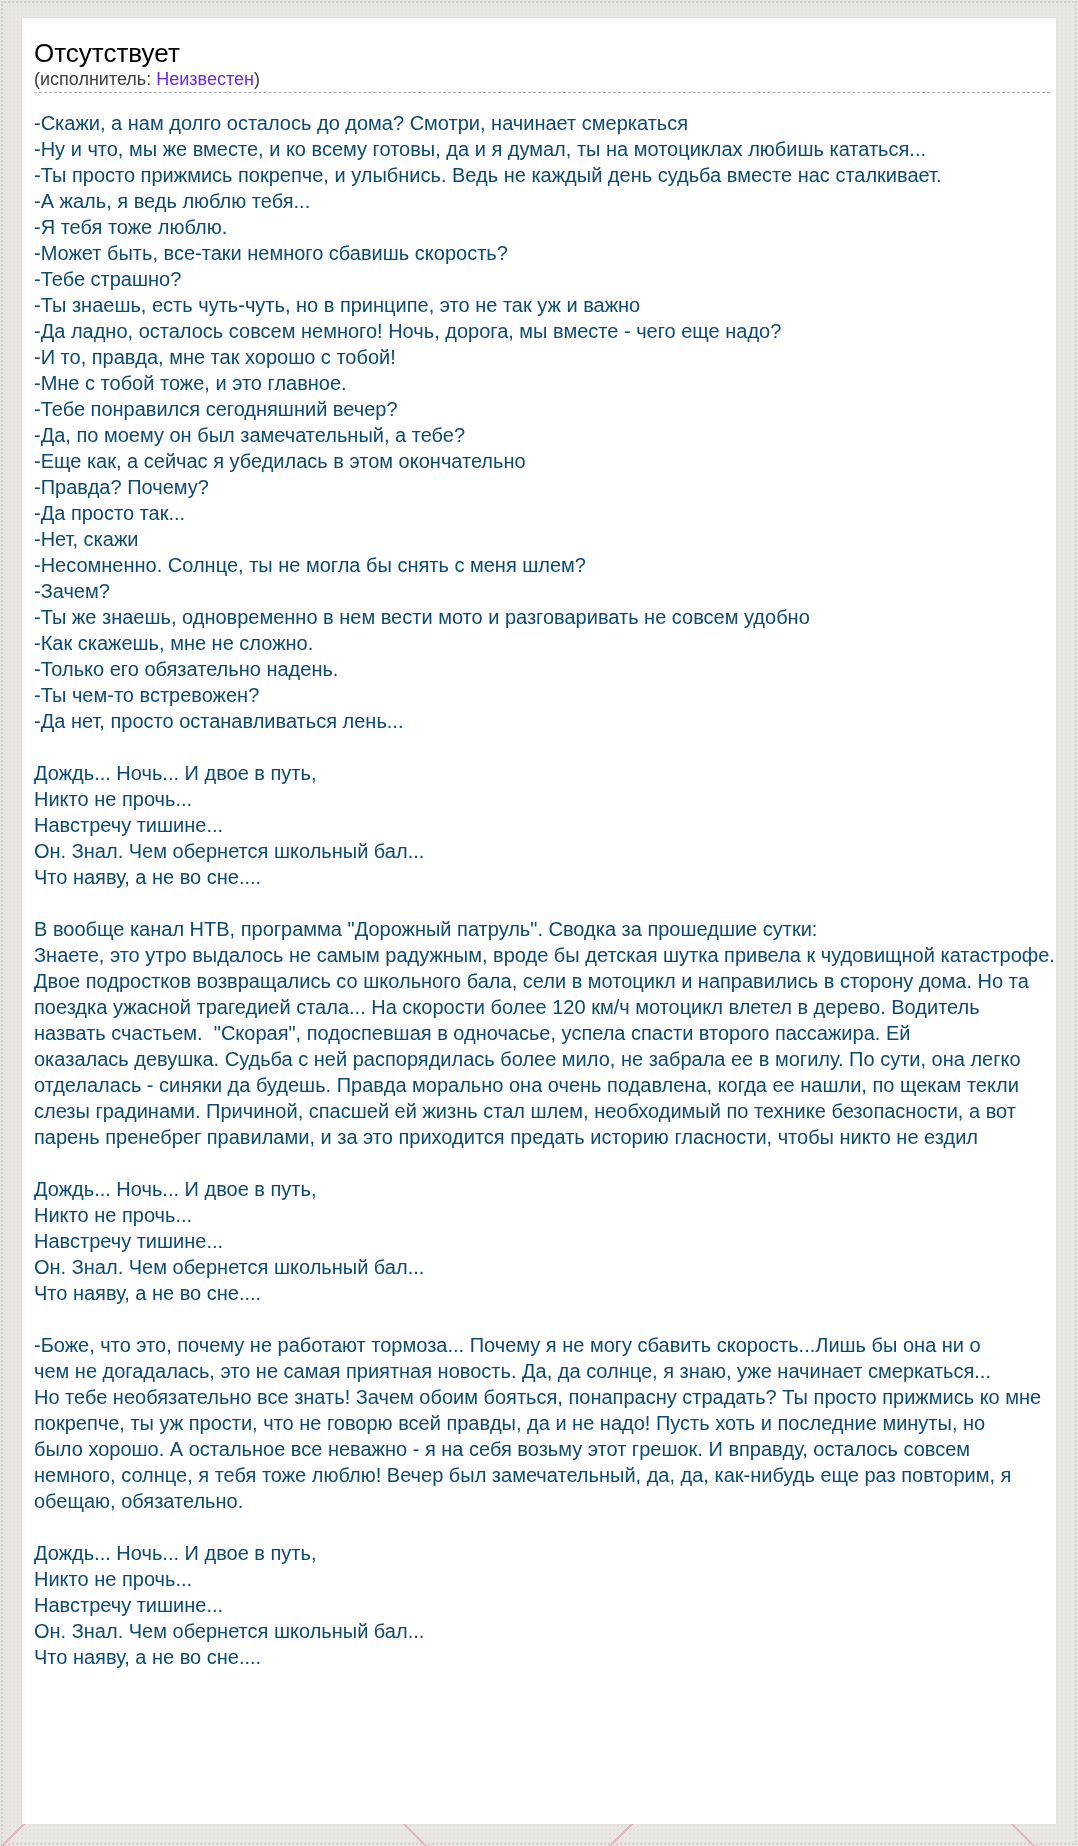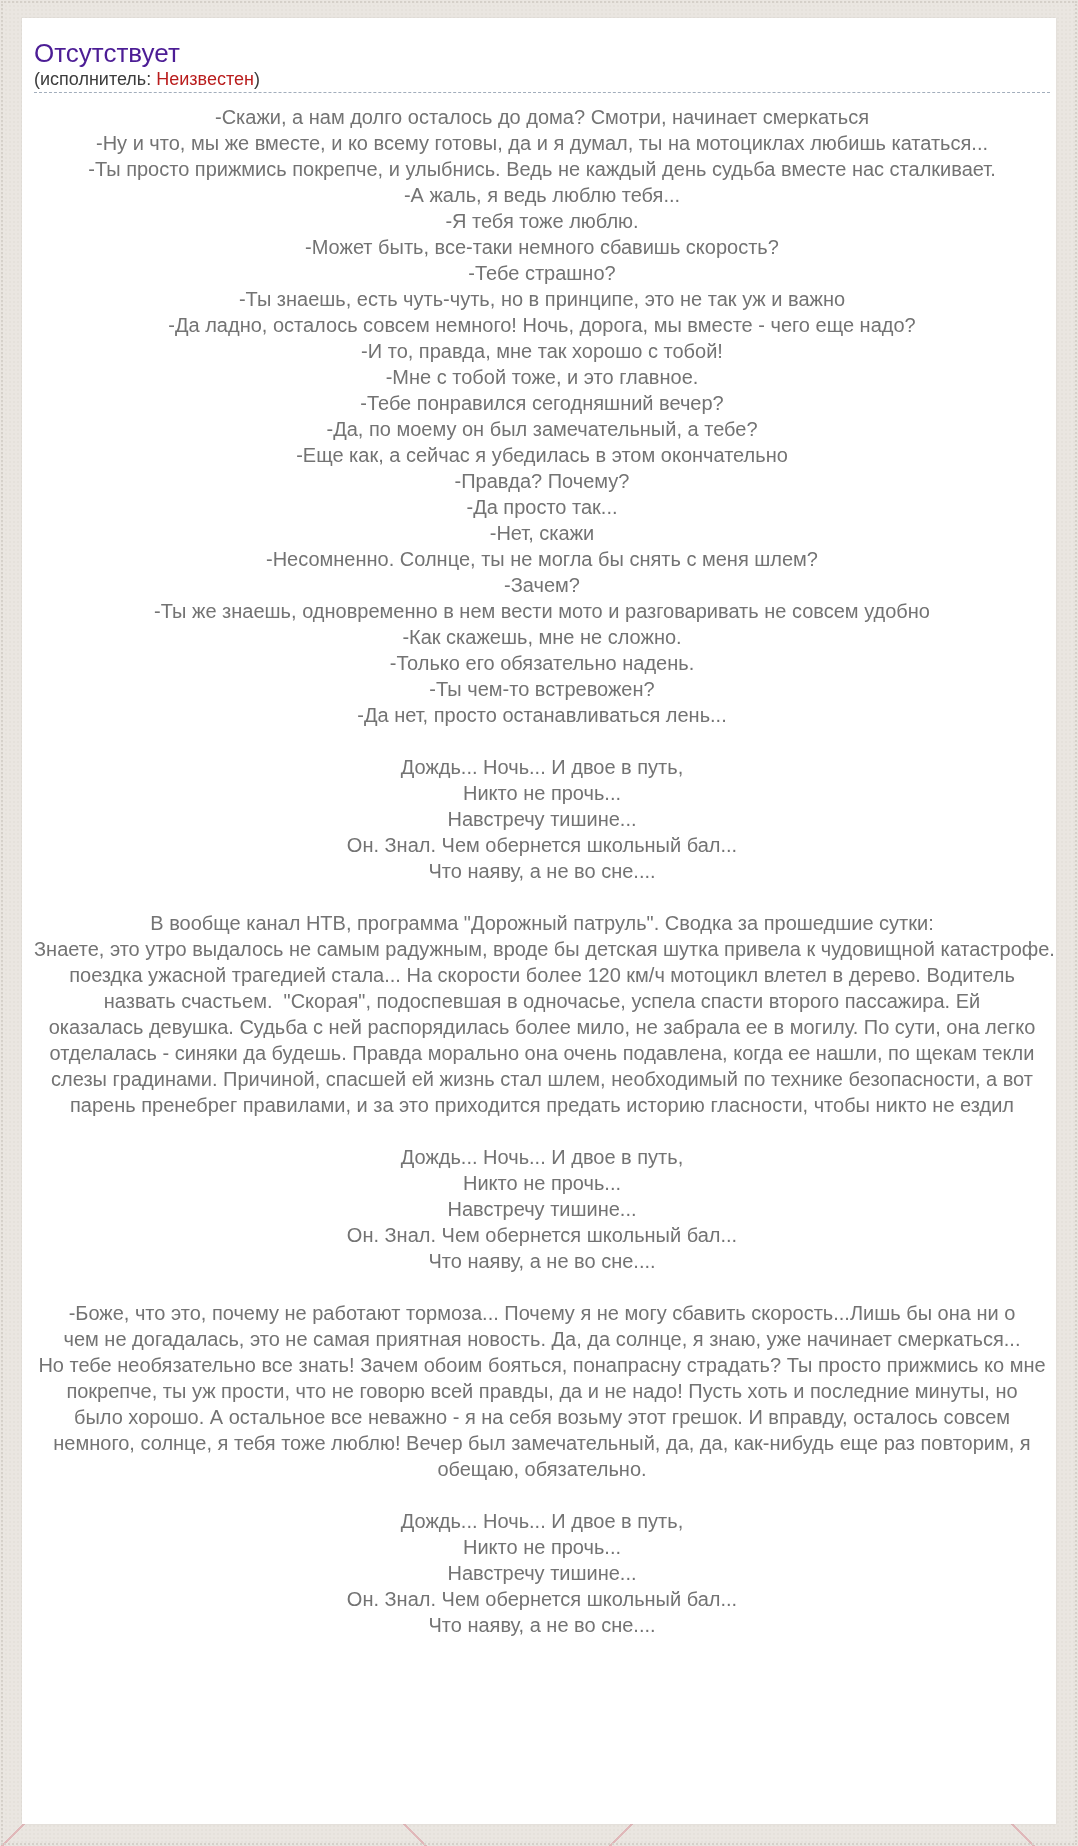--- a/index.html
+++ b/index.html
@@ -40,44 +40,43 @@
     box-shadow:0 0 2px rgba(0,0,0,.08);
     box-sizing:border-box;
     padding:20px 6px 0 12px;
     overflow:hidden;
   }
   .song-title{
     margin:0;
     font-size:26px;
     line-height:30px;
     font-weight:normal;
-    color:#4c1d95;
+    color:#000000;
   }
   .artist-line{
     font-size:18px;
     line-height:23px;
     color:#3c3c3c;
   }
   .artist-link{
-    color:#b91c1c;
+    color:#6d28d9;
     text-decoration:none;
     cursor:pointer;
   }
   .header-separator{
     border:none;
     border-bottom:1px dashed #a3aebc;
     margin:1px 0 0 0;
     height:0;
   }
   .lyrics{
-    margin-top:11px;
+    margin-top:17px;
     font-size:20px;
     line-height:26px;
-    color:#737373;
-    text-align:center;
+    color:#0c4a6e;
   }
   .line{white-space:pre;}
   .gap{height:26px;}
 </style>
 </head>
 <body>
 
 <div class="page-texture"></div>
 <div class="stitch-texture"></div>
 <div class="dotted-frame"></div>
@@ -113,20 +112,21 @@
       <div class="line">-Да нет, просто останавливаться лень...</div>
       <div class="gap"></div>
       <div class="line">Дождь... Ночь... И двое в путь,</div>
       <div class="line">Никто не прочь...</div>
       <div class="line">Навстречу тишине...</div>
       <div class="line">Он. Знал. Чем обернется школьный бал...</div>
       <div class="line">Что наяву, а не во сне....</div>
       <div class="gap"></div>
       <div class="line">В вообще канал НТВ, программа "Дорожный патруль". Сводка за прошедшие сутки:</div>
       <div class="line">Знаете, это утро выдалось не самым радужным, вроде бы детская шутка привела к чудовищной катастрофе.</div>
+      <div class="line">Двое подростков возвращались со школьного бала, сели в мотоцикл и направились в сторону дома. Но та</div>
       <div class="line">поездка ужасной трагедией стала... На скорости более 120 км/ч мотоцикл влетел в дерево. Водитель</div>
       <div class="line">назвать счастьем.  "Скорая", подоспевшая в одночасье, успела спасти второго пассажира. Ей</div>
       <div class="line">оказалась девушка. Судьба с ней распорядилась более мило, не забрала ее в могилу. По сути, она легко</div>
       <div class="line">отделалась - синяки да будешь. Правда морально она очень подавлена, когда ее нашли, по щекам текли</div>
       <div class="line">слезы градинами. Причиной, спасшей ей жизнь стал шлем, необходимый по технике безопасности, а вот</div>
       <div class="line">парень пренебрег правилами, и за это приходится предать историю гласности, чтобы никто не ездил</div>
       <div class="gap"></div>
       <div class="line">Дождь... Ночь... И двое в путь,</div>
       <div class="line">Никто не прочь...</div>
       <div class="line">Навстречу тишине...</div>

